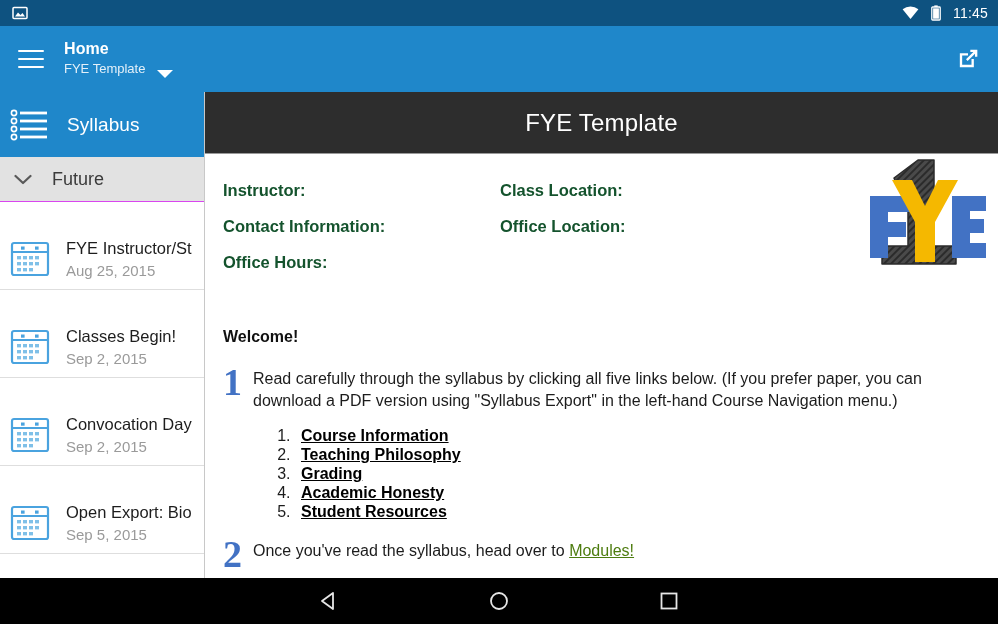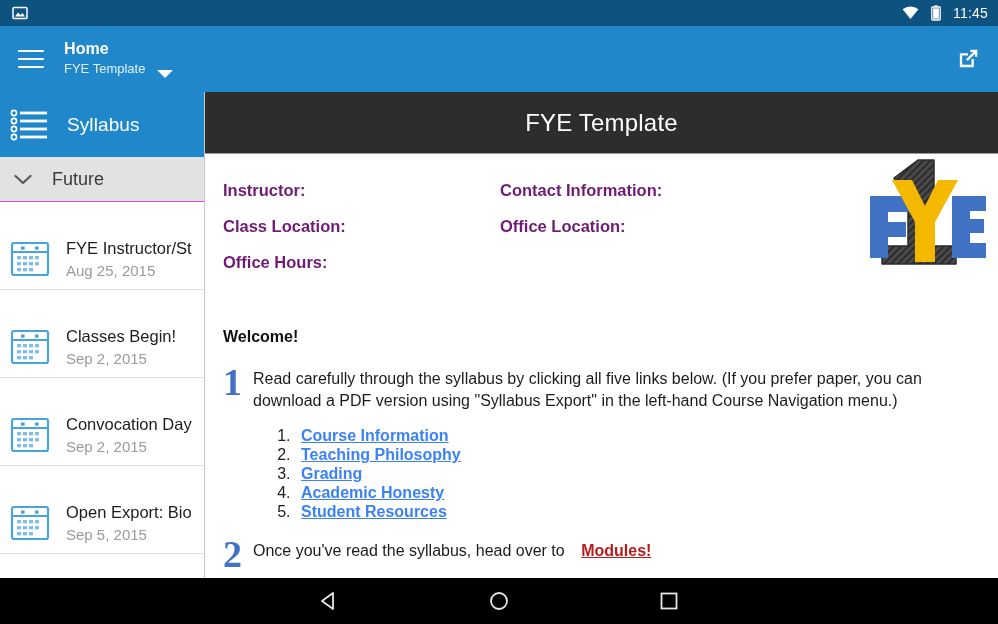--- a/index.html
+++ b/index.html
@@ -113,21 +113,21 @@
     align-items:center; justify-content:center;
     border-bottom:1px solid #9a9a9a;
   }
   .banner-title {
     color:#ffffff; font-size:24px; font-weight:400; letter-spacing:.2px;
   }
   .doc { padding:27px 18px 0 18px; position:relative; }
 
   .info-grid {
     display:grid; grid-template-columns: 277px 1fr;
-    row-gap:17px; font-weight:bold; font-size:16.5px; color:#701a75;
+    row-gap:17px; font-weight:bold; font-size:16.5px; color:#14532d;
     width:620px;
   }
   .fye-logo {
     position:absolute; right:10px; top:0px; width:130px; height:118px;
   }
 
   .welcome {
     margin-top:56px; font-weight:bold; font-size:16px; color:#111;
   }
   .step { display:flex; margin-top:22px; }
@@ -136,25 +136,25 @@
     width:30px; flex:none; font-family:"Liberation Serif", serif;
   }
   .step-body { font-size:16px; color:#1c1c1c; line-height:1.35; }
 
   ol.links {
     margin:16px 0 0 72px; padding:0; list-style-position:outside;
     font-size:16px; color:#1c1c1c;
   }
   ol.links li { margin-bottom:1px; padding-left:6px; }
   ol.links li a {
-    color:#3b82f6; font-weight:bold; text-decoration:underline;
+    color:#000000; font-weight:bold; text-decoration:underline;
   }
   .step2 { margin-top:19px; }
   .step2 .step-body a {
-    color:#b91c1c; font-weight:bold; text-decoration:underline;margin-left:12px;
+    color:#4d7c0f; font-weight:normal; text-decoration:underline;
   }
 
   
   .navbar {
     position:absolute; bottom:0; left:0;
     width:998px; height:46px; background:#000000;
     display:flex; align-items:center; justify-content:center;
   }
   .nav-slot {
     width:170px; display:flex; align-items:center; justify-content:center;
@@ -405,22 +405,22 @@
           <path d="M34 26 L54 26 L67 52 L80 26 L100 26 L77 68 L77 108 L57 108 L57 68 Z" fill="#f5b800"></path>
         </g>
 
         <g>
           <path d="M94 42 L128 42 L128 57 L112 57 L112 65 L126 65 L126 79 L112 79 L112 89 L128 89 L128 104 L94 104 Z" fill="#4272c4"></path>
         </g>
       </svg>
 
       <div class="info-grid">
         <div>Instructor:</div>
+        <div>Class Location:</div>
         <div>Contact Information:</div>
-        <div>Class Location:</div>
         <div>Office Location:</div>
         <div>Office Hours:</div>
       </div>
 
       <div class="welcome">Welcome!</div>
 
       <div class="step">
         <div class="step-num">1</div>
         <div class="step-body">Read carefully through the syllabus by clicking all five links below. (If you prefer paper, you can download a PDF version using "Syllabus Export" in the left-hand Course Navigation menu.)</div>
       </div>

